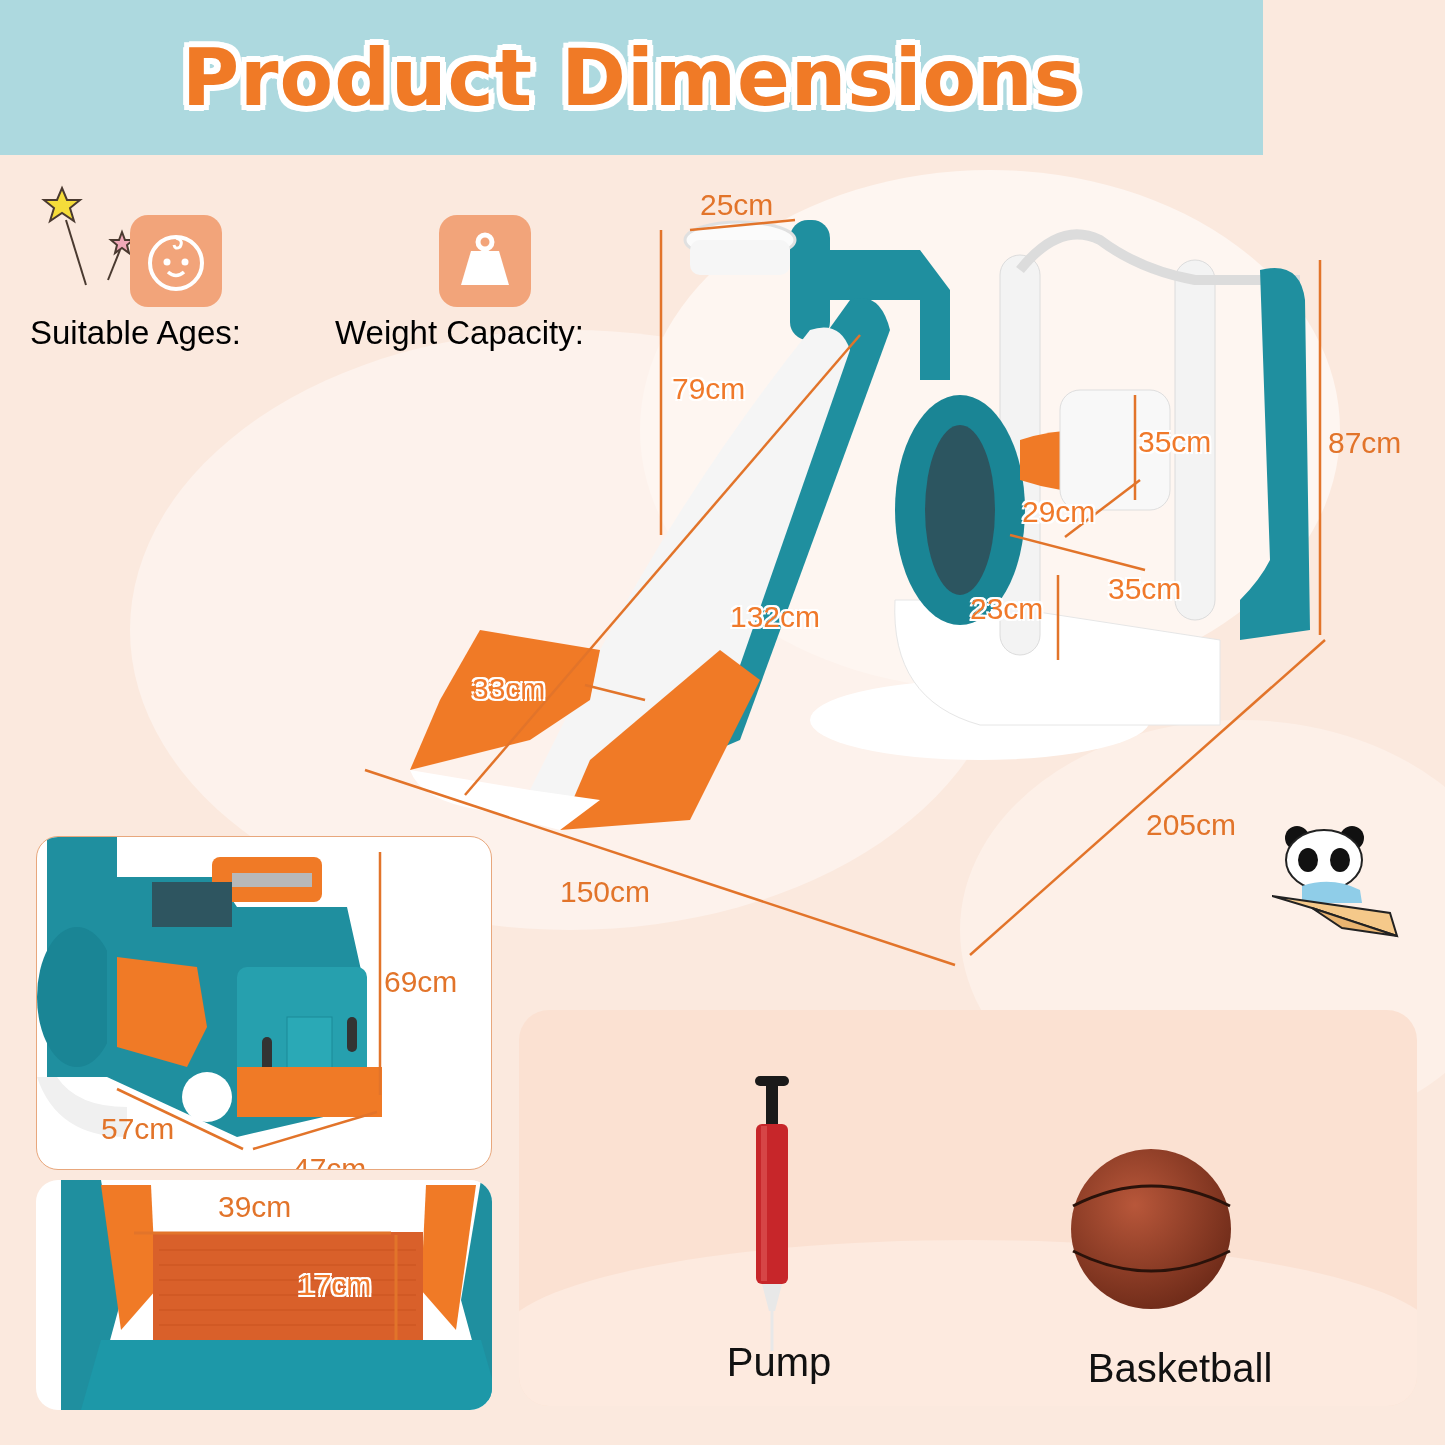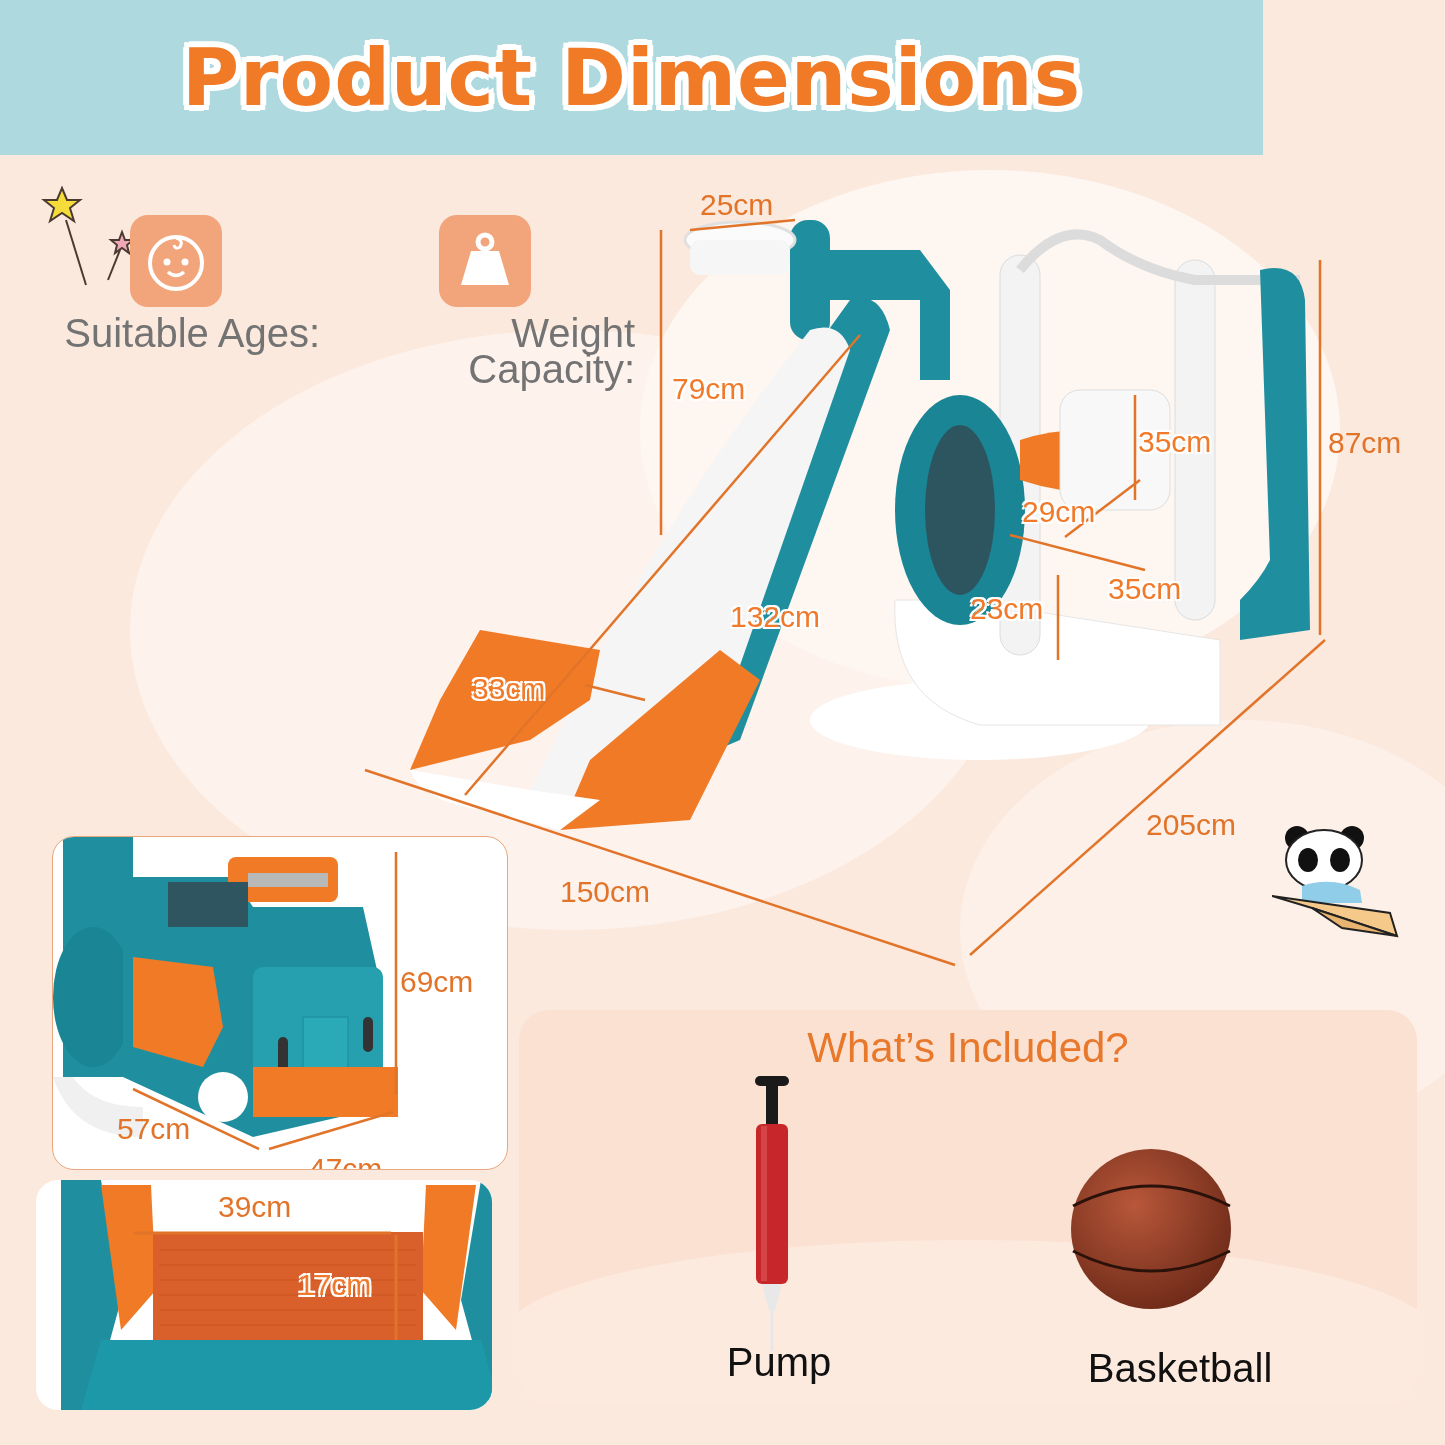--- a/index.html
+++ b/index.html
@@ -26,22 +26,22 @@
   }
   .blob {
     position: absolute; border-radius: 50%;
     background: #fdf2ec;
   }
   .blob-a { left: 130px; top: 330px; width: 880px; height: 600px; }
   .blob-b { left: 640px; top: 170px; width: 700px; height: 520px; background: #fef6f1; }
   .blob-c { left: 960px; top: 720px; width: 560px; height: 420px; background: #fdf0e8; }
 
   .feature {
-    position: absolute; text-align: right; color: #737373;
-    font-size: 40px; line-height: 36px;
+    position: absolute; text-align: left; color: #000000;
+    font-size: 33px; line-height: 36px;
   }
   .feature-ages { left: 30px; top: 215px; width: 290px; }
   .feature-weight { left: 335px; top: 215px; width: 300px; }
   .icon-tile {
     width: 92px; height: 92px; border-radius: 18px;
     background: #f2a47a; margin: 0 auto 8px auto;
     display: flex; align-items: center; justify-content: center;
   }
   .feature-ages .icon-tile { margin-left: 100px; }
   .star-deco { position: absolute; left: 40px; top: 180px; }
@@ -53,21 +53,21 @@
   }
   .dim-label.outlined {
     color: #f0792a;
     text-shadow: -2px -2px 0 #fff, 2px -2px 0 #fff, -2px 2px 0 #fff, 2px 2px 0 #fff;
   }
 
   .inset {
     position: absolute; background: #ffffff; border-radius: 22px;
     overflow: hidden;
   }
-  .inset-truck { left: 36px; top: 836px; width: 456px; height: 334px; border: 1px solid #e8a77c; margin-left: 16px; }
+  .inset-truck { left: 36px; top: 836px; width: 456px; height: 334px; border: 1px solid #e8a77c; }
   .inset-step { left: 36px; top: 1180px; width: 456px; height: 230px; padding-left: 25px; }
 
   .included {
     position: absolute; left: 519px; top: 1010px; width: 898px; height: 396px;
     background: #fbe1d2; border-radius: 30px; overflow: hidden;
   }
   .included-wave {
     position: absolute; left: -20px; top: 230px; width: 940px; height: 200px;
     background: #fdeadf; border-radius: 50% 50% 0 0;
   }
@@ -249,21 +249,20 @@
       <line x1="98" y1="53" x2="355" y2="53"></line>
       <line x1="360" y1="55" x2="360" y2="160"></line>
     </g>
   </svg>
   <div class="dim-label" style="left:182px;top:10px">39cm</div>
   <div class="dim-label outlined" style="left:262px;top:88px">17cm</div>
 </div>
 
 <div class="included">
   <div class="included-wave"></div>
-  <div class="included-title">What’s Included?</div>
 
   <svg style="position:absolute;left:228px;top:66px" width="50" height="280" viewBox="0 0 50 280">
     <rect x="8" y="0" width="34" height="10" rx="5" fill="#1a1a1a"></rect>
     <rect x="19" y="8" width="12" height="40" fill="#1a1a1a"></rect>
     <rect x="9" y="48" width="32" height="160" rx="6" fill="#c7262a"></rect>
     <rect x="14" y="50" width="6" height="155" fill="#e05a5a" opacity="0.6"></rect>
     <path d="M15 208 L35 208 L28 235 L22 235 Z" fill="#e8e8e8"></path>
     <line x1="25" y1="235" x2="25" y2="275" stroke="#e8e8e8" stroke-width="3"></line>
   </svg>
   <div class="included-item item-pump">Pump</div>

